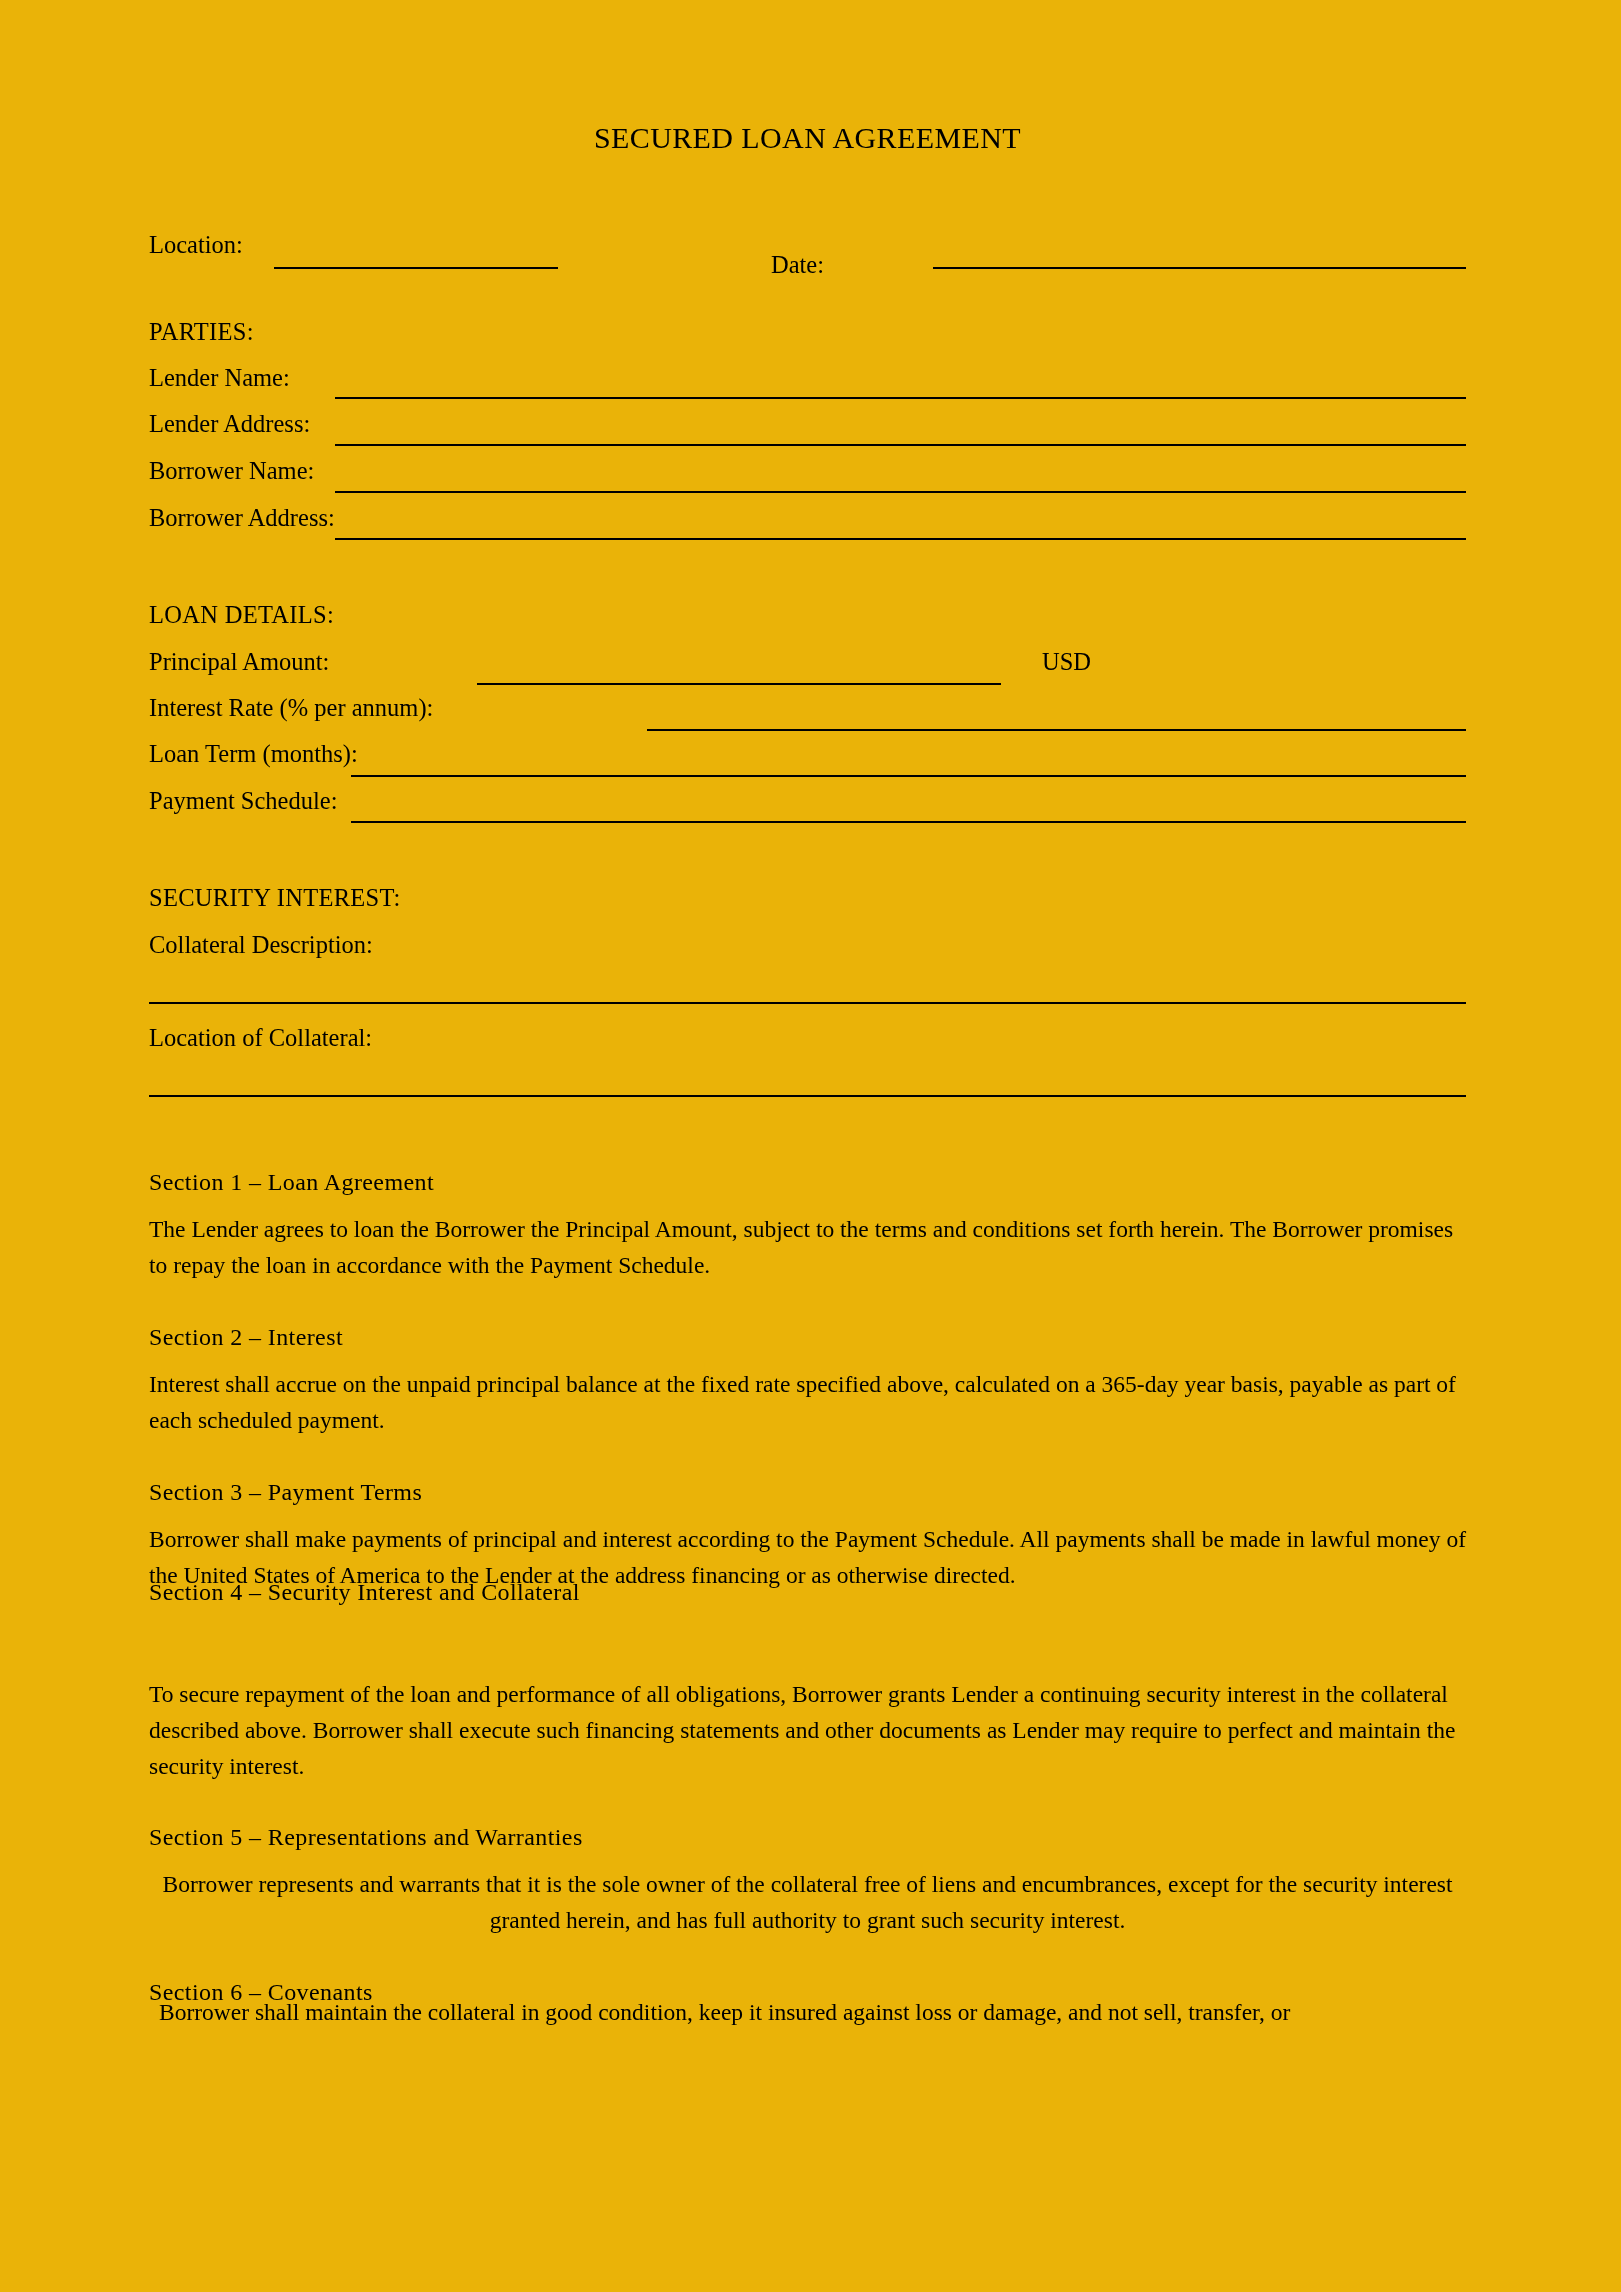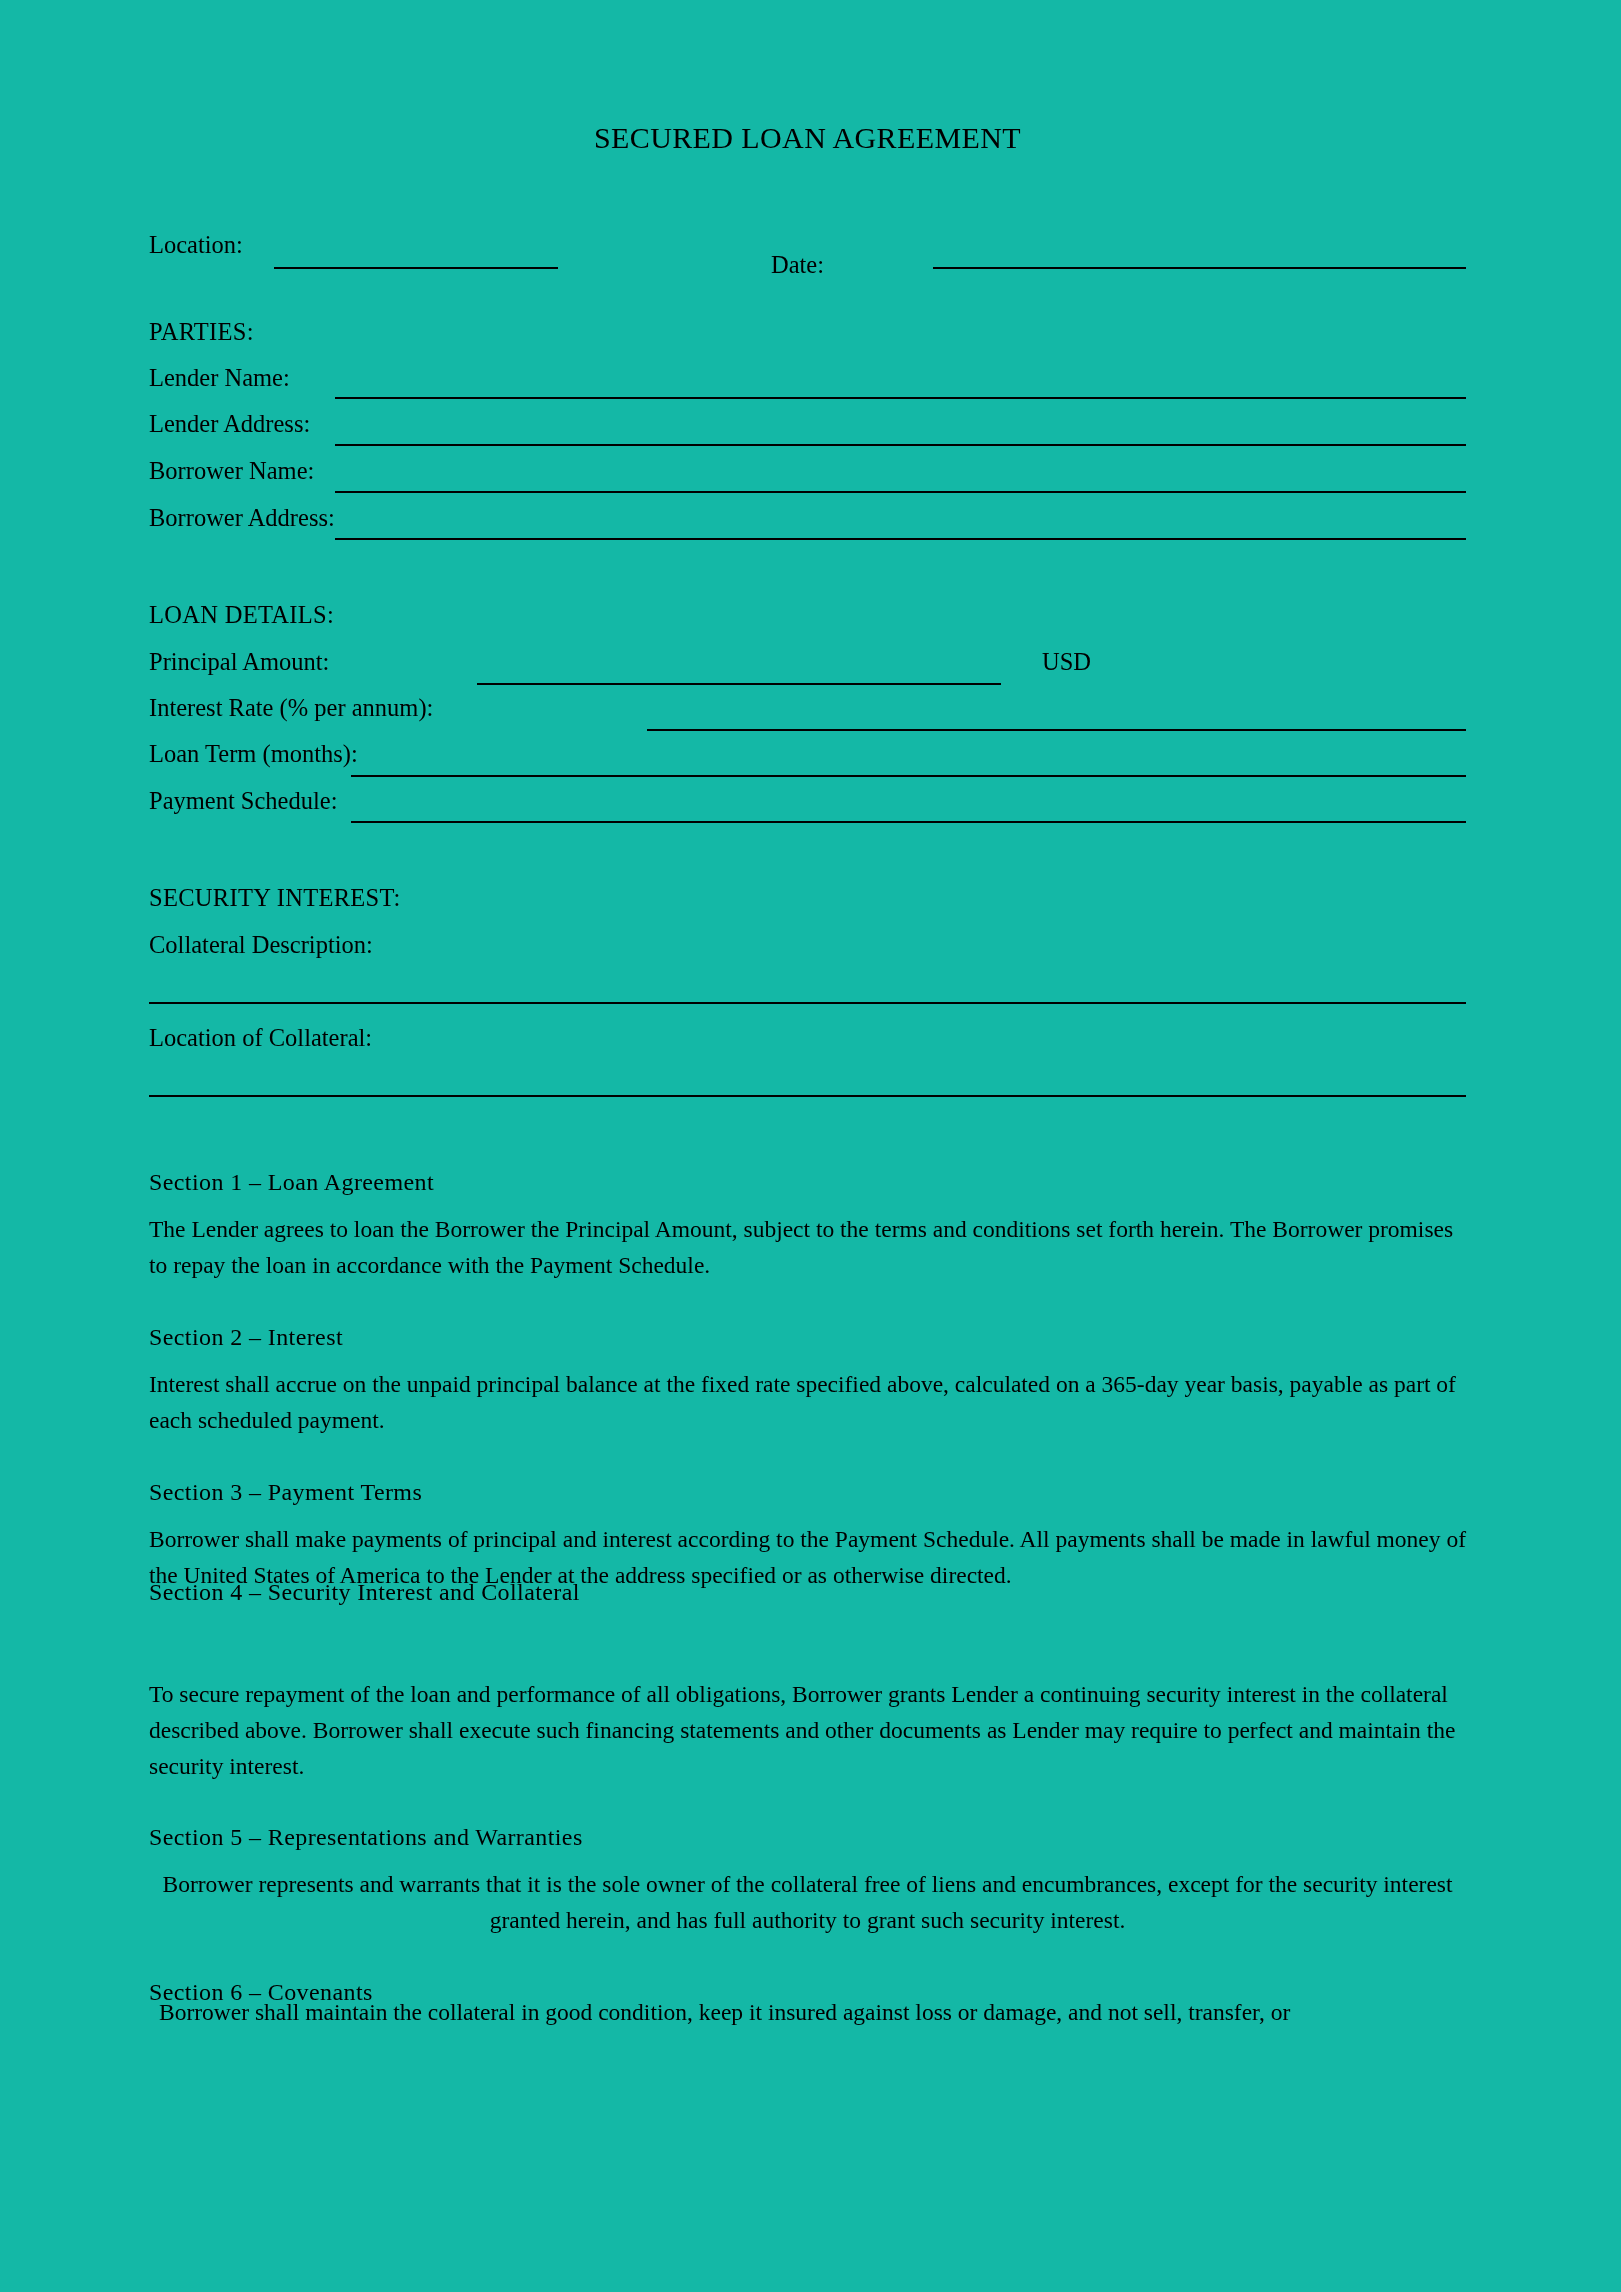--- a/index.html
+++ b/index.html
@@ -9,21 +9,21 @@
     background: #ffffff;
   }
   body {
     font-family: "Liberation Serif", "DejaVu Serif", serif;
     color: #000000;
   }
   .page {
     position: relative;
     width: 1621px;
     height: 2293px;
-    background: #14b8a6;
+    background: #eab308;
     margin: 0 auto;
     overflow: hidden;
   }
   
   .content {
     position: absolute;
     left: 149px;
     top: 0;
     width: 1317px;
     height: 2293px;
@@ -133,21 +133,21 @@
     <div class="lbl" style="top:1026px; left:0;">Location of Collateral:</div>
     <div class="rule" style="top:1095px; left:0; width:1317px;"></div>
 
     <div class="sec-title" style="top:1168px;">Section 1 – Loan Agreement</div>
     <div class="para" style="top:1211px;">The Lender agrees to loan the Borrower the Principal Amount, subject to the terms and conditions set forth herein. The Borrower promises to repay the loan in accordance with the Payment Schedule.</div>
 
     <div class="sec-title" style="top:1323px;">Section 2 – Interest</div>
     <div class="para" style="top:1366px;">Interest shall accrue on the unpaid principal balance at the fixed rate specified above, calculated on a 365-day year basis, payable as part of each scheduled payment.</div>
 
     <div class="sec-title" style="top:1478px;">Section 3 – Payment Terms</div>
-    <div class="para" style="top:1521px;">Borrower shall make payments of principal and interest according to the Payment Schedule. All payments shall be made in lawful money of the United States of America to the Lender at the address specified or as otherwise directed.</div>
+    <div class="para" style="top:1521px;">Borrower shall make payments of principal and interest according to the Payment Schedule. All payments shall be made in lawful money of the United States of America to the Lender at the address financing or as otherwise directed.</div>
 
     <div class="sec-title" style="top:1578px;">Section 4 – Security Interest and Collateral</div>
     <div class="para" style="top:1676px;">To secure repayment of the loan and performance of all obligations, Borrower grants Lender a continuing security interest in the collateral described above. Borrower shall execute such financing statements and other documents as Lender may require to perfect and maintain the security interest.</div>
 
     <div class="sec-title" style="top:1823px;">Section 5 – Representations and Warranties</div>
     <div class="para" style="top:1866px;text-align:center;">Borrower represents and warrants that it is the sole owner of the collateral free of liens and encumbrances, except for the security interest granted herein, and has full authority to grant such security interest.</div>
 
     <div class="sec-title" style="top:1978px;">Section 6 – Covenants</div>
     <div class="para" style="top:1994px;margin-left:10px;">Borrower shall maintain the collateral in good condition, keep it insured against loss or damage, and not sell, transfer, or</div>
 

